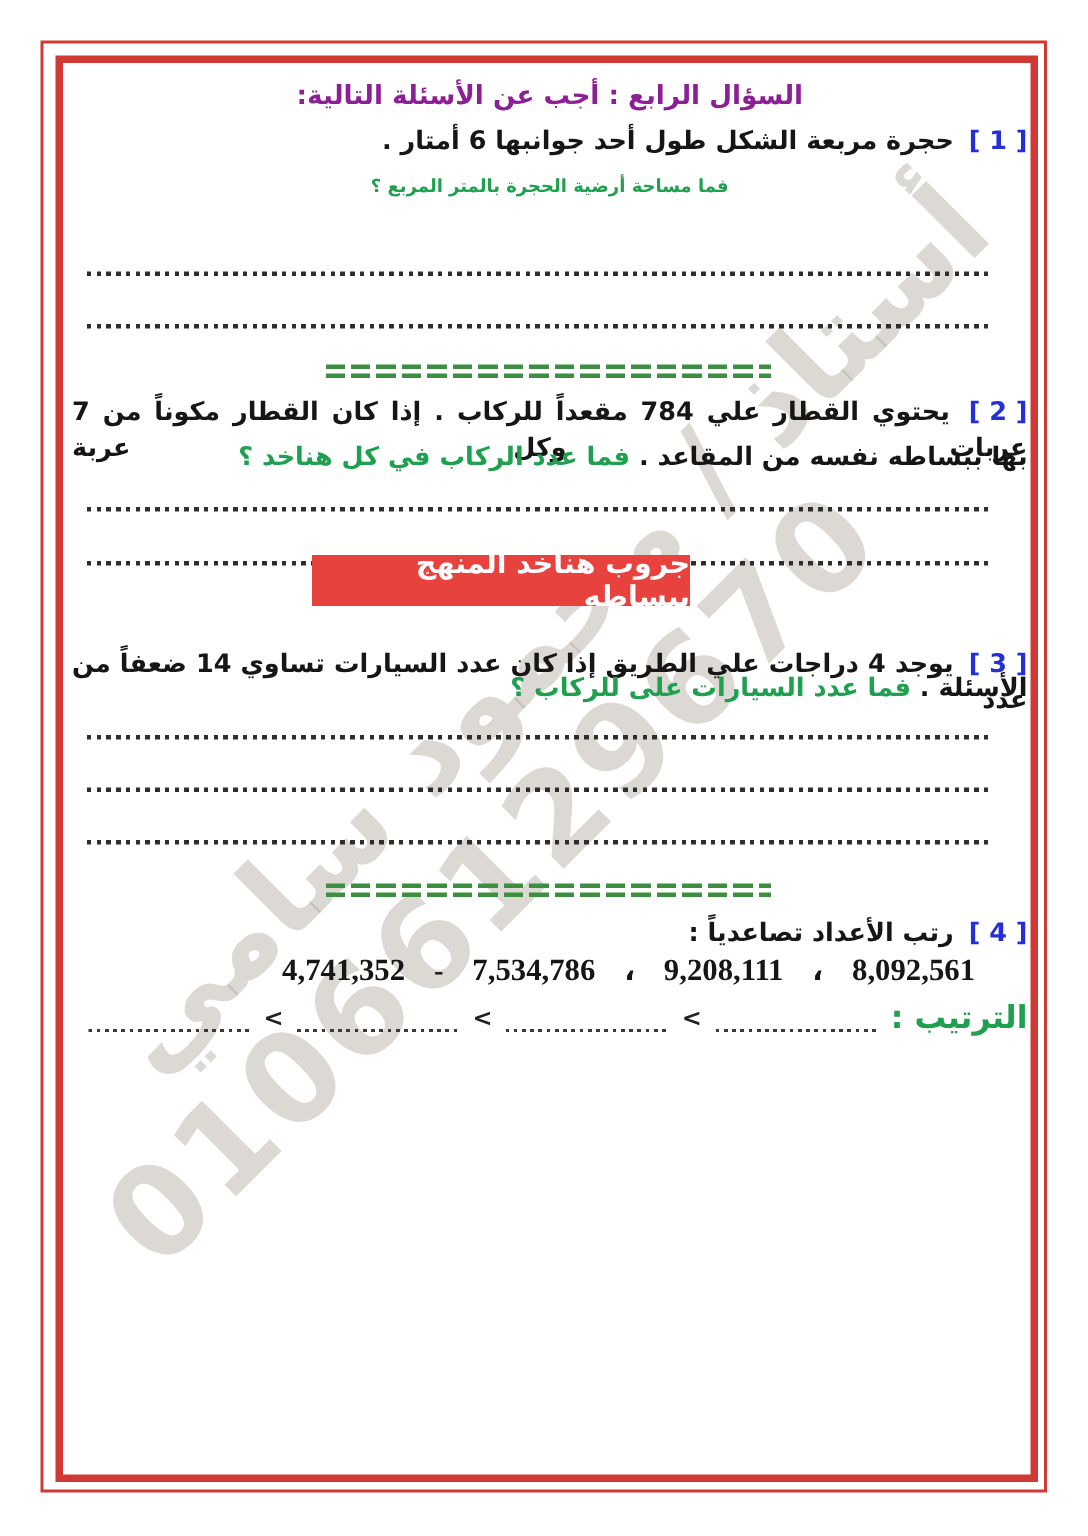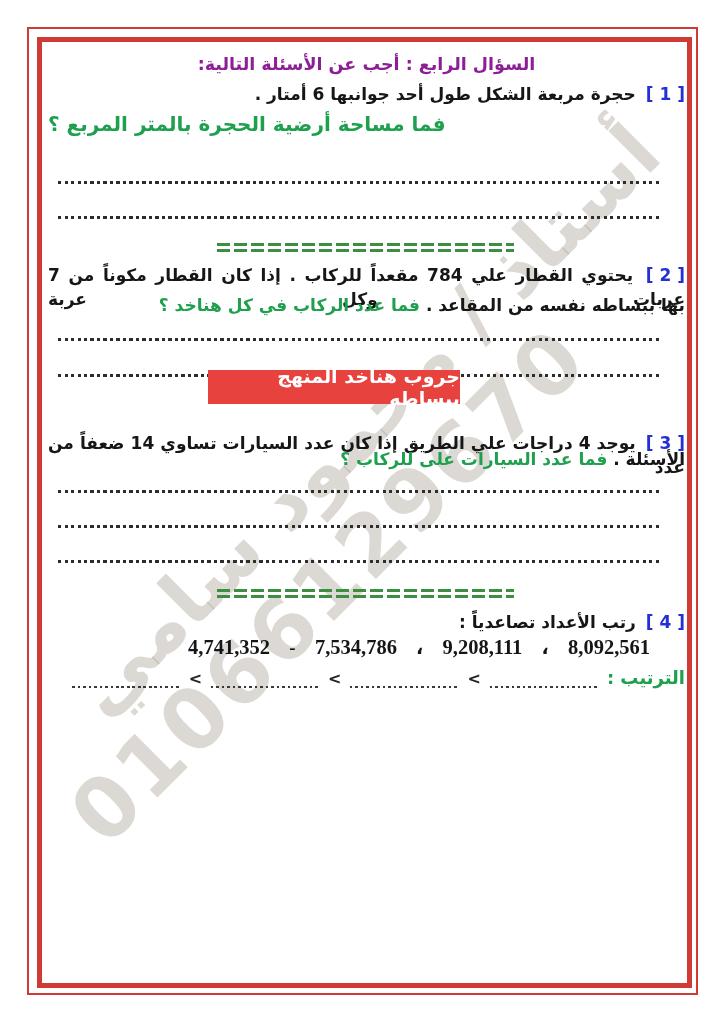--- a/index.html
+++ b/index.html
@@ -21,42 +21,42 @@
   
   .content{position:absolute;left:48px;top:44px;width:637px;height:936px;z-index:2;}
   .row{position:absolute;left:0;right:0;direction:rtl;}
   .ar{font-weight:bold;font-size:17px;line-height:24px;color:#161616;}
   .title{color:#8c1f95;font-size:17.5px;text-align:center;}
   .qline{}
   .qline-just{text-align:justify;text-align-last:justify;}
   .qnum{color:#2430d6;direction:ltr;unicode-bidi:bidi-override;display:inline-block;
     padding-left:4px;}
   .green{color:#1fa04e;}
-  .prompt-left{text-align:left;font-size:20px;}
+  .prompt-left{text-align:center;font-size:12px;}
   
   .dots{position:absolute;left:10px;right:25px;height:3px;
     background:repeating-linear-gradient(90deg,#2d2d2d 0 3px,transparent 3px 6.5px);}
   
   .sep{position:absolute;left:169px;width:297px;height:9px;}
   .sep::before,.sep::after{content:"";display:block;height:3px;margin-bottom:3px;
     background:repeating-linear-gradient(90deg,#3c8e40 0 13px,transparent 13px 17px);}
   
   .banner{position:absolute;left:160px;top:326px;width:252px;height:34px;
     background:#e8423e;border-radius:0;display:flex;align-items:center;
     justify-content:flex-start;z-index:3;}
   .banner span{color:#ffffff;font-weight:bold;font-size:19px;direction:rtl;}
   
   .numbers{position:absolute;left:140px;width:462px;display:flex;direction:rtl;
     justify-content:space-between;align-items:baseline;
     font-family:"Liberation Serif","DejaVu Sans",serif;font-weight:bold;
     font-size:20.5px;color:#161616;}
   .numsep{font-size:19px;}
   
   .order-line{display:flex;direction:rtl;align-items:flex-end;gap:9px;}
-  .order-label{color:#1fa04e;font-weight:bold;font-size:18px;line-height:20px;}
+  .order-label{color:#1fa04e;font-weight:bold;font-size:21px;line-height:20px;}
   .blank{width:108px;height:14px;
     background:repeating-linear-gradient(90deg,#3a3a3a 0 2.5px,transparent 2.5px 5.5px) bottom/100% 2.5px no-repeat;}
   .lt{font-weight:bold;font-size:16px;color:#222;line-height:18px;
     direction:ltr;unicode-bidi:bidi-override;}
 </style>
 </head>
 <body>
 
 <div class="page">
 

